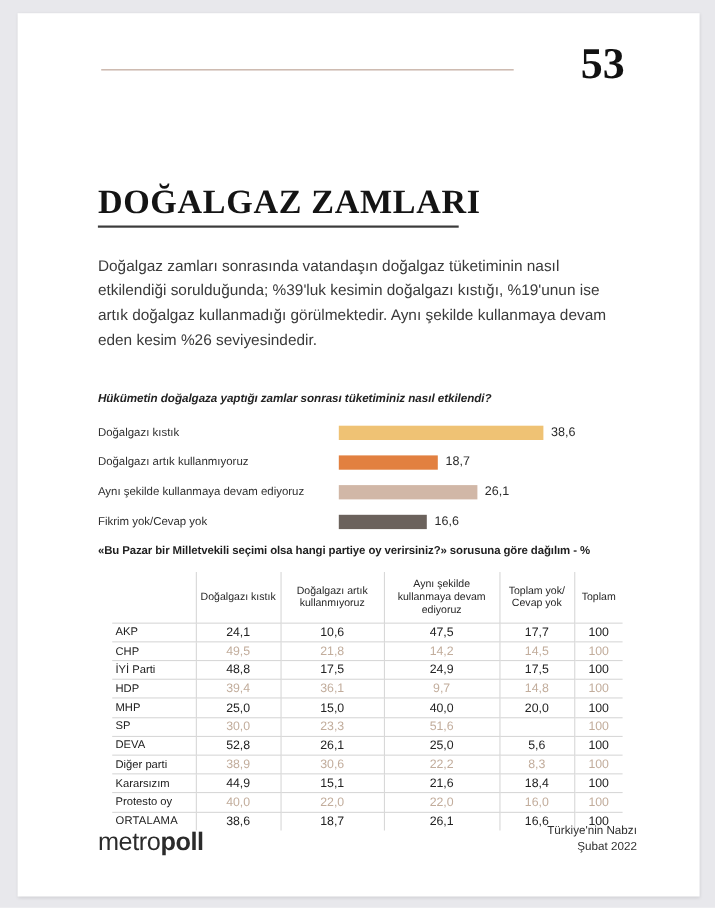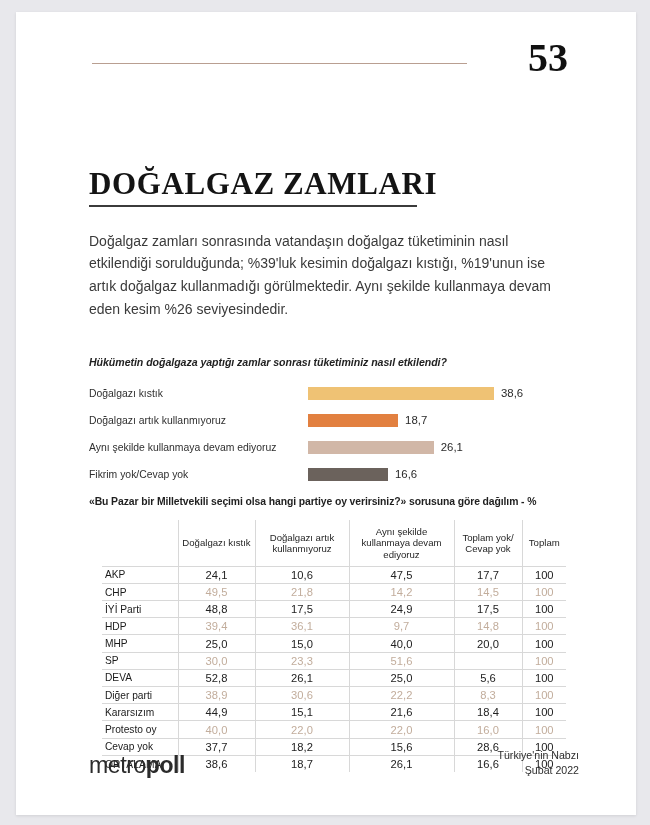--- a/index.html
+++ b/index.html
@@ -357,28 +357,20 @@
             <td class="num">100</td>
           </tr>
           <tr class="alt">
             <td class="rowlabel">Protesto oy</td>
             <td class="num">40,0</td>
             <td class="num">22,0</td>
             <td class="num">22,0</td>
             <td class="num">16,0</td>
             <td class="num">100</td>
           </tr>
-          <tr>
-            <td class="rowlabel">Cevap yok</td>
-            <td class="num">37,7</td>
-            <td class="num">18,2</td>
-            <td class="num">15,6</td>
-            <td class="num">28,6</td>
-            <td class="num">100</td>
-          </tr>
           <tr class="avg">
             <td class="rowlabel">ORTALAMA</td>
             <td class="num">38,6</td>
             <td class="num">18,7</td>
             <td class="num">26,1</td>
             <td class="num">16,6</td>
             <td class="num">100</td>
           </tr>
         </tbody>
     </table>

